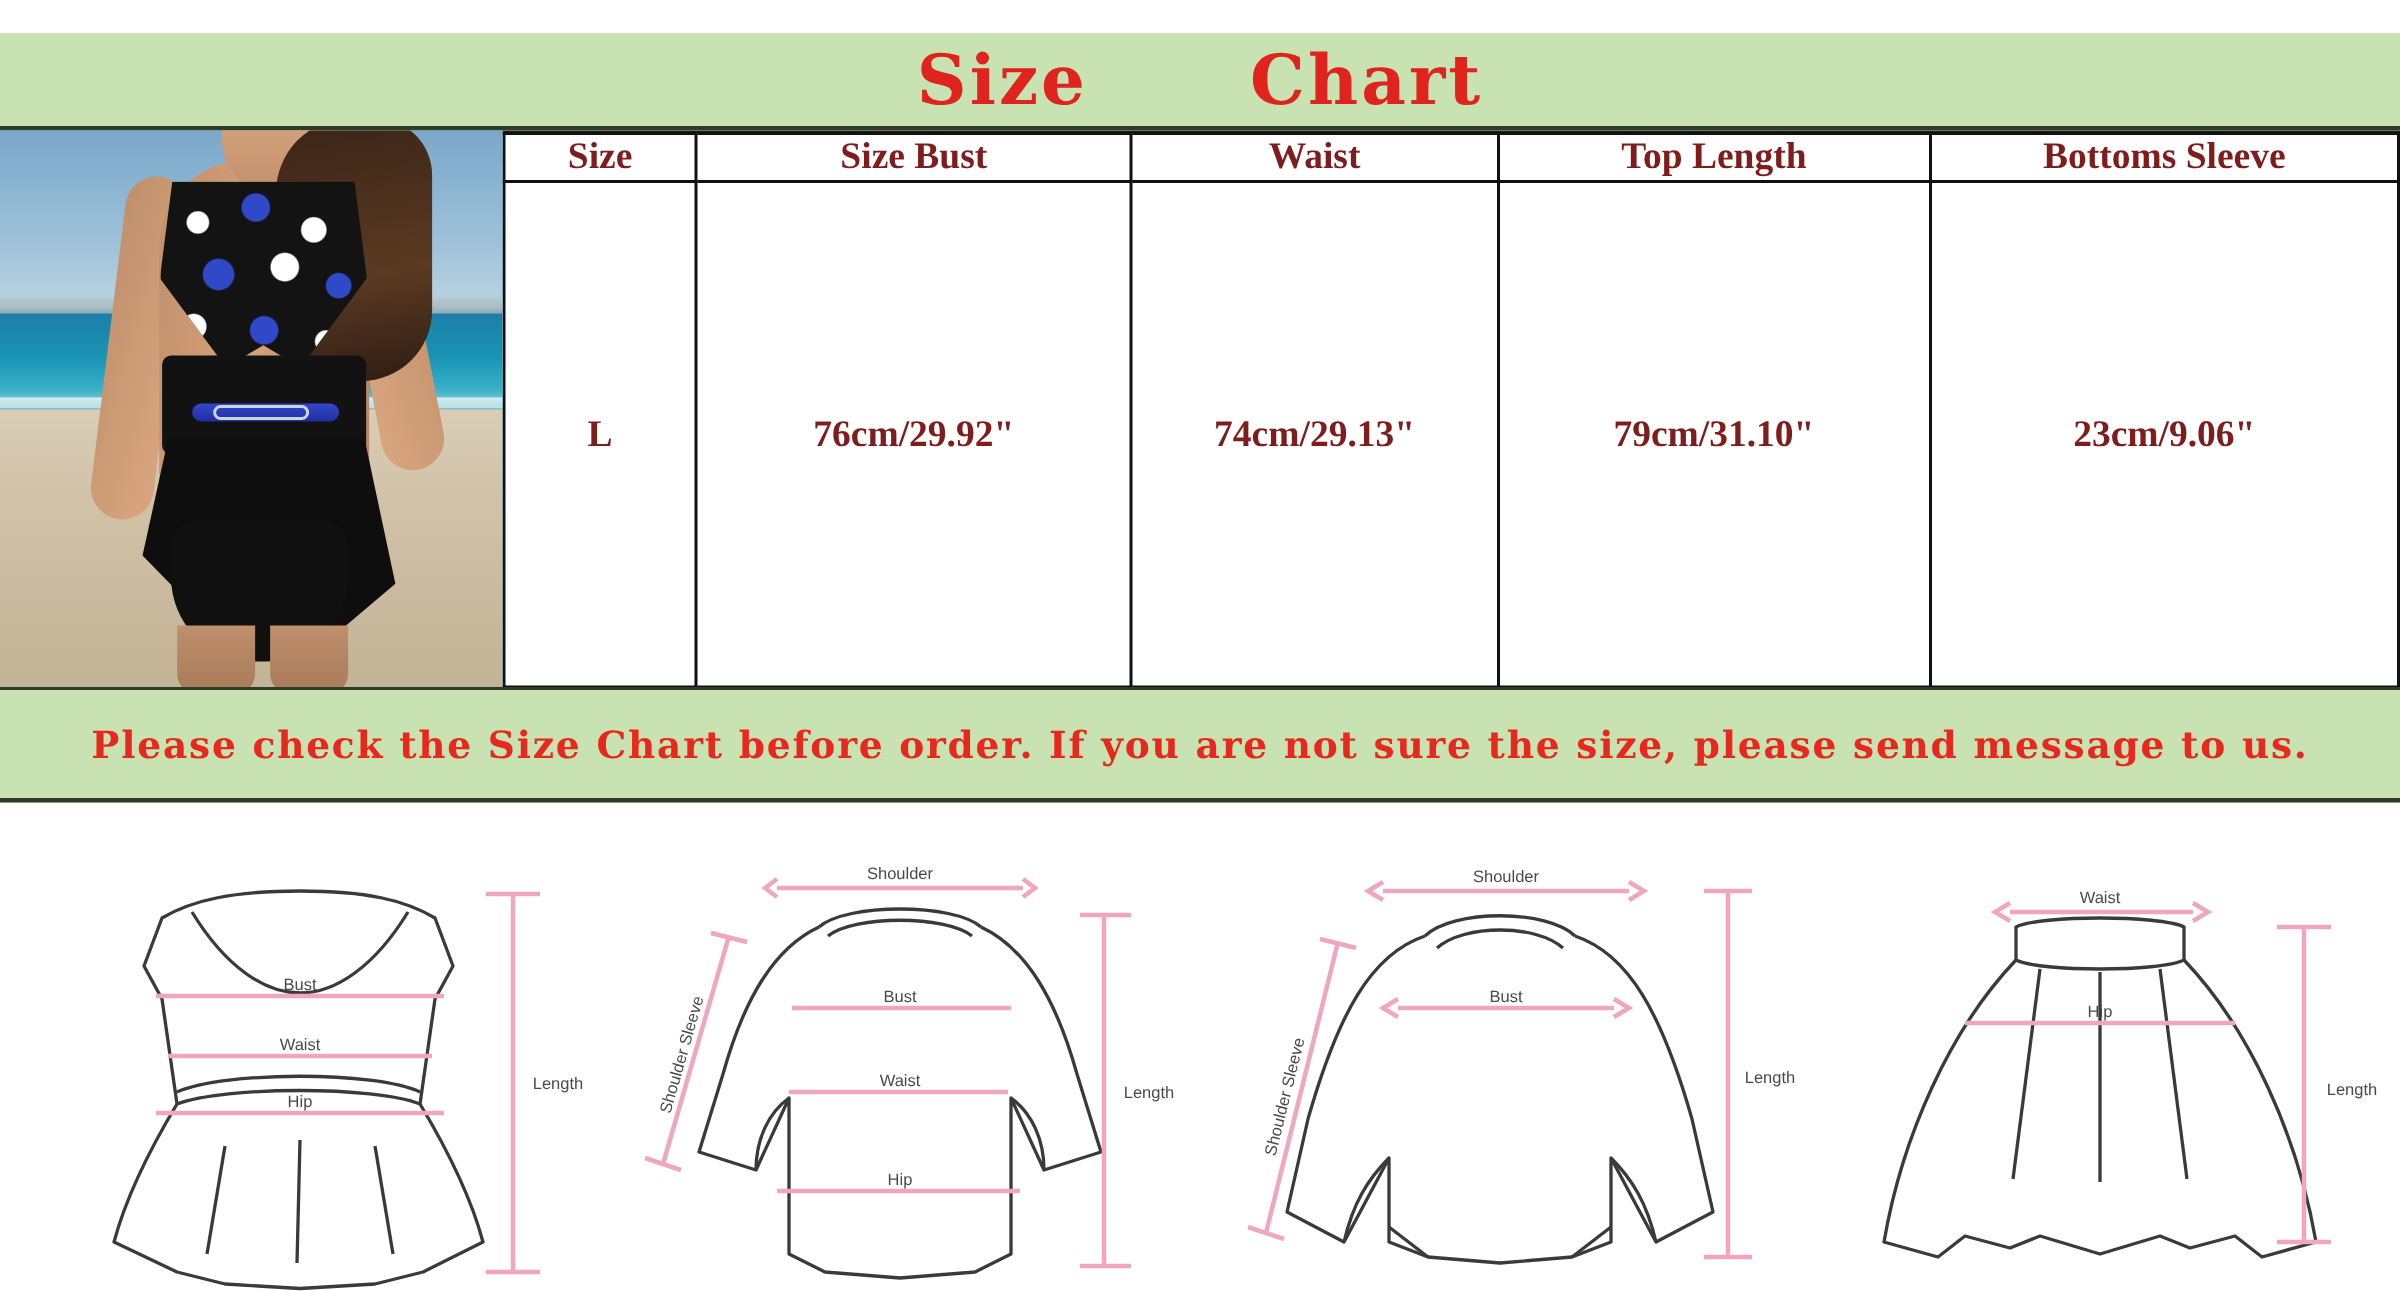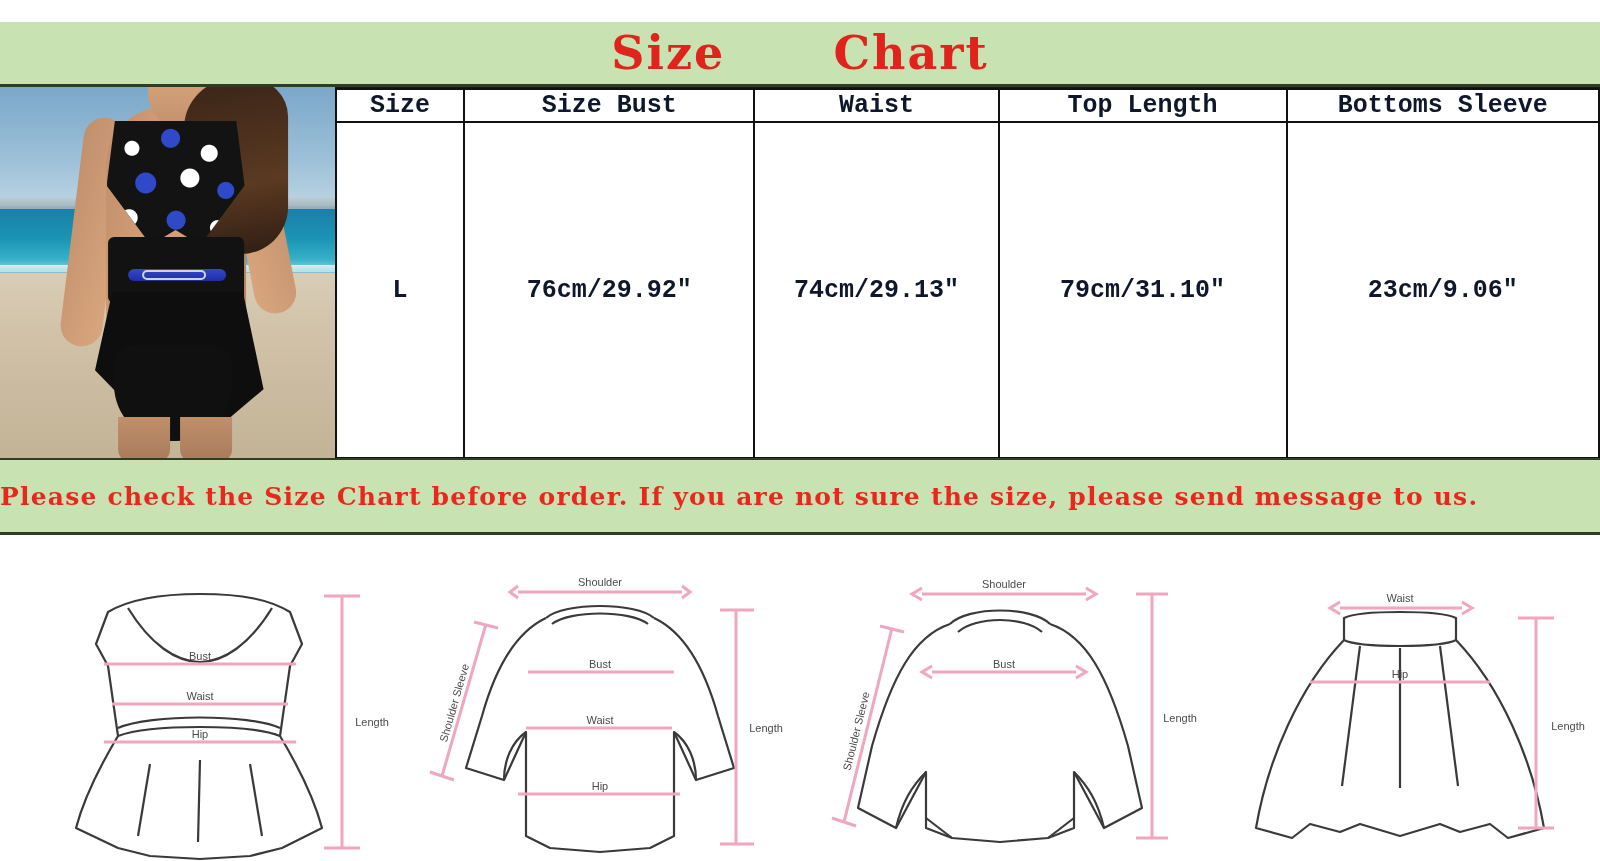--- a/index.html
+++ b/index.html
@@ -181,23 +181,23 @@
     width: 100%;
     height: 100%;
     border-collapse: collapse;
     table-layout: fixed;
   }
   table.size-table th,
   table.size-table td {
     border: 2px solid #111111;
     text-align: center;
     vertical-align: middle;
-    font-family: Liberation Mono, monospace;
+    font-family: Liberation Serif, serif;
     font-weight: 700;
-    color: #0f172a;
+    color: #7f1d1d;
     font-size: 25px;
     background: #ffffff;
   }
   table.size-table th { font-size: 25px; }
   col.c-size { width: 128px; }
   col.c-b1 { width: 290px; }
   col.c-b2 { width: 244px; }
   col.c-b3 { width: 288px; }
   col.c-b4 { width: 312px; }
 
@@ -207,21 +207,21 @@
     left: 0;
     top: 458px;
     width: 1600px;
     height: 77px;
     background: #c8e2b2;
     border-top: 2px solid #2f3d25;
     border-bottom: 3px solid #2f3d25;
     box-sizing: border-box;
     display: flex;
     align-items: center;
-    justify-content: flex-start;
+    justify-content: center;
   }
   .notice-text {
     font-family: "DejaVu Serif", "Liberation Serif", serif;
     font-weight: 700;
     font-size: 25px;
     color: #e8281c;
     letter-spacing: 1.2px;
     white-space: nowrap;
   }
 

